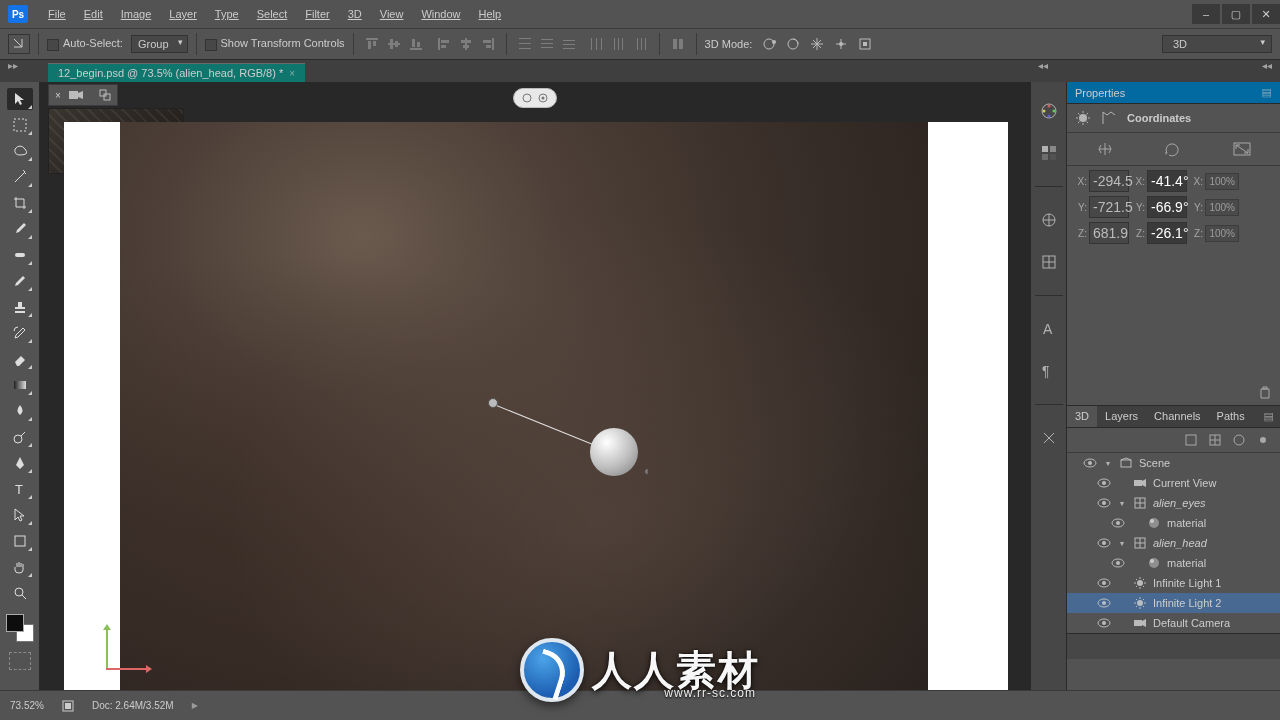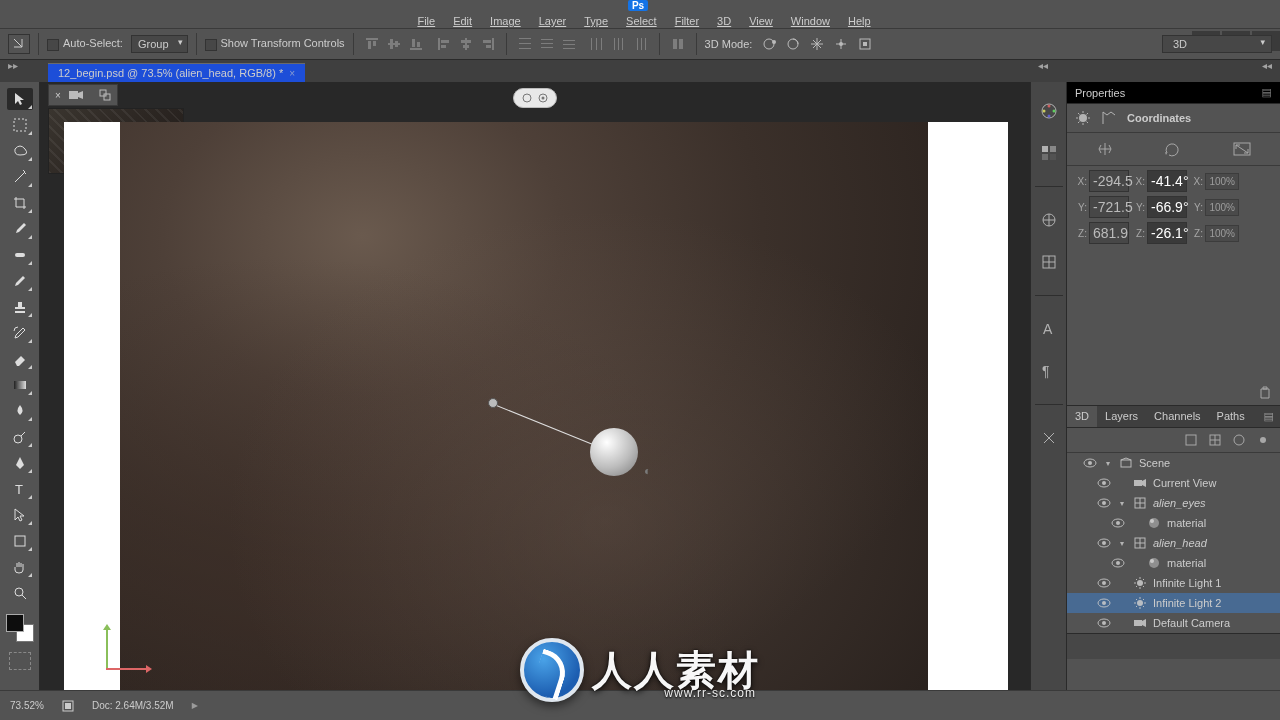--- a/index.html
+++ b/index.html
@@ -1,19 +1,19 @@
 <!DOCTYPE html>
 <html><head>
 <meta charset="utf-8">
 <style>
 * { margin: 0; padding: 0; box-sizing: border-box; font-family: "Segoe UI", Tahoma, sans-serif; user-select: none; }
 body { width: 1280px; height: 720px; background: #535353; color: #ccc; font-size: 11px; overflow: hidden; position: relative; }
 
 
-.titlebar { height: 28px; background: #535353; display: flex; align-items: center; padding-left: 8px; flex-direction: column; }
+.titlebar { height: 28px; background: #535353; display: flex; align-items: center; padding-left: 8px; }
 .ps-logo { width: 20px; height: 18px; background: #1473e6; color: #fff; font-weight: bold; font-size: 10px; display: flex; align-items: center; justify-content: center; border-radius: 2px; margin-right: 12px; }
 .menubar { display: flex; gap: 2px; }
 .menu-item { padding: 4px 8px; cursor: pointer; text-decoration: underline; }
 .win-controls { margin-left: auto; display: flex; }
 .win-btn { width: 28px; height: 20px; background: #3a3a3a; margin-left: 2px; display:flex; align-items:center; justify-content:center; font-size:11px; }
 
 
 .options-bar { height: 32px; background: #535353; border-top: 1px solid #3a3a3a; border-bottom: 1px solid #2a2a2a; display: flex; align-items: center; padding: 0 8px; gap: 8px; font-size: 11px; }
 .tool-preset { width: 22px; height: 20px; background: #535353; border: 1px solid #333; display:flex; align-items:center; justify-content:center; }
 .opt-check { width:12px; height:12px; border:1px solid #333; background:#474747; display:inline-block; vertical-align:middle; margin-right:4px; }
@@ -23,21 +23,21 @@
 .align-group { display:flex; gap:2px; }
 .align-btn { width:20px; height:18px; border:1px solid transparent; display:flex; align-items:center; justify-content:center; }
 .align-btn .gl { width:14px; height:14px; opacity:.35; }
 .mode3d-icons { display:flex; gap:6px; align-items:center; }
 .mode-ic { width:18px; height:18px; border-radius:3px; display:flex; align-items:center; justify-content:center; opacity:.85; }
 .workspace-select { margin-left:auto; background:#474747; border:1px solid #333; padding:2px 24px 2px 10px; position:relative; font-size:11px; width:110px; }
 .workspace-select::after { content:"▾"; position:absolute; right:6px; top:1px; font-size:9px; }
 
 
 .doc-tab-bar { height: 22px; background:#3f3f3f; display:flex; align-items:flex-end; padding-left:48px; }
-.doc-tab { background:#1d4ed8; border-top:1px solid #6a6a6a; padding:3px 10px 3px 10px; font-size:11px; display:flex; align-items:center; gap:6px; }
+.doc-tab { background:#0f766e; border-top:1px solid #6a6a6a; padding:3px 10px 3px 10px; font-size:11px; display:flex; align-items:center; gap:6px; }
 .doc-close { font-size:10px; opacity:.6; }
 .tab-expand-left { position:absolute; left:8px; top:60px; font-size:10px; opacity:.7; }
 .tab-expand-right-a { position:absolute; right:232px; top:60px; font-size:10px; opacity:.7; }
 .tab-expand-right-b { position:absolute; right:8px; top:60px; font-size:10px; opacity:.7; }
 
 
 .main { position:absolute; top:82px; left:0; right:0; bottom:18px; display:flex; background:#282828; }
 
 
 .toolbox { width:40px; background:#535353; border-right:1px solid #2a2a2a; display:flex; flex-direction:column; padding-top:6px; gap:4px; align-items:center; }
@@ -69,21 +69,21 @@
 .axis-gizmo .yh { position:absolute; left:-3px; top:-46px; width:0; height:0; border-left:4px solid transparent; border-right:4px solid transparent; border-bottom:6px solid #8abf5a; }
 .axis-gizmo .xh { position:absolute; left:40px; bottom:-3px; width:0; height:0; border-top:4px solid transparent; border-bottom:4px solid transparent; border-left:6px solid #d66; }
 
 
 .icon-col { width:36px; background:#474747; border-left:1px solid #2a2a2a; display:flex; flex-direction:column; align-items:center; padding-top:18px; gap:20px; }
 .icon-col .ic { width:22px; height:22px; display:flex; align-items:center; justify-content:center; opacity:.8; }
 .icon-col .sep { width:28px; height:1px; background:#2e2e2e; margin:2px 0; }
 
 
 .right-panels { width:214px; background:#535353; border-left:1px solid #2a2a2a; display:flex; flex-direction:column; }
-.panel-tab { background:#000000; font-size:11px; padding:4px 8px; border-bottom:1px solid #2a2a2a; display:flex; align-items:center; }
+.panel-tab { background:#0369a1; font-size:11px; padding:4px 8px; border-bottom:1px solid #2a2a2a; display:flex; align-items:center; }
 .panel-tab .menuic { margin-left:auto; opacity:.6; }
 .props-sub { display:flex; align-items:center; gap:10px; padding:6px 8px; border-bottom:1px solid #3a3a3a; }
 .props-sub .sic { width:16px; height:16px; opacity:.8; }
 .coord-icons { display:flex; justify-content:space-around; padding:6px 4px; border-bottom:1px solid #3a3a3a; }
 .coord-icons .ci { width:46px; height:20px; display:flex; align-items:center; justify-content:center; opacity:.7; }
 .coord-grid { padding:4px 6px 8px 6px; font-size:10px; color:#bbb; }
 .coord-row { display:flex; align-items:center; gap:2px; margin-bottom:4px; }
 .coord-row .lbl { width:14px; text-align:right; opacity:.8; }
 .coord-row .val { width:40px; background:#474747; border:1px solid #333; padding:2px 3px; text-align:right; font-size:14px; }
 .coord-row .val.edit { background:#3a3a3a; color:#fff; }

